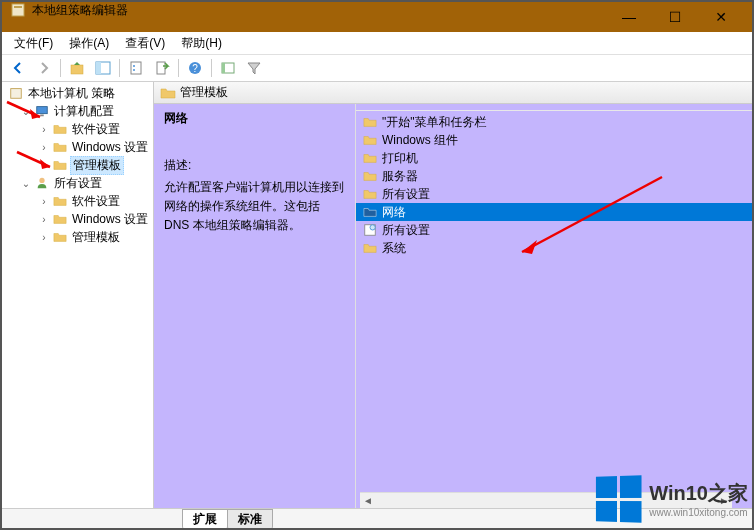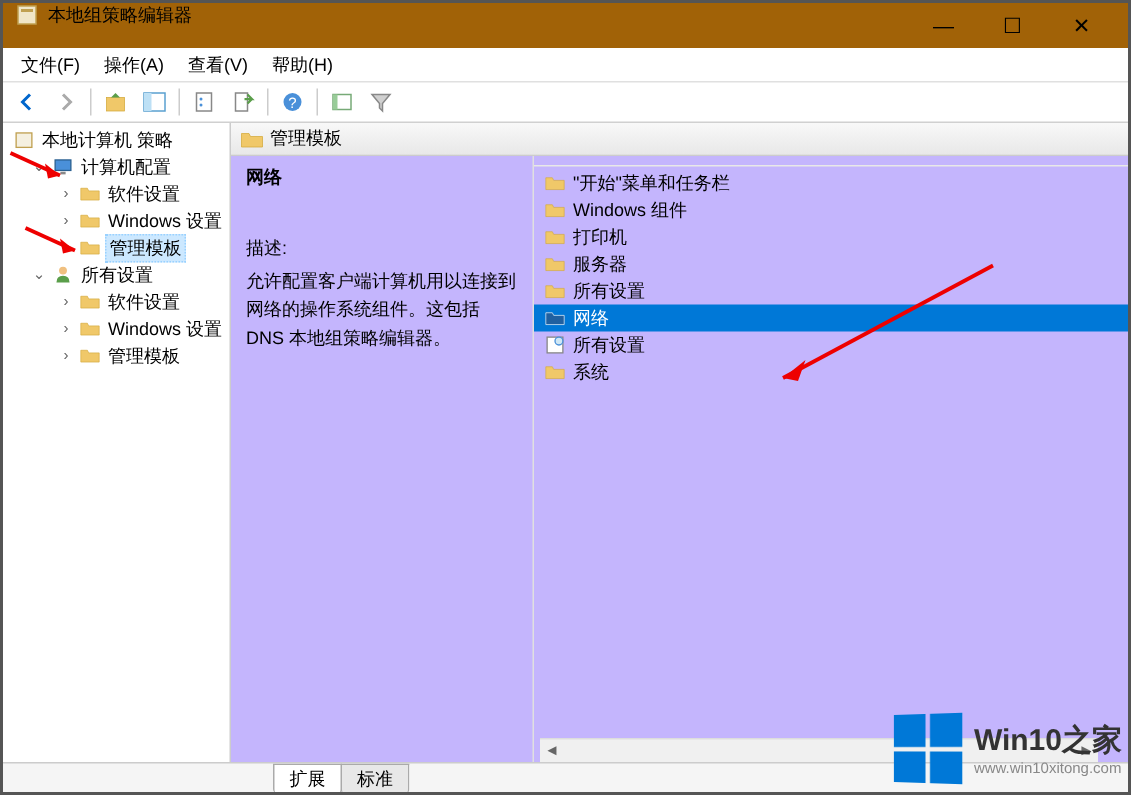--- a/index.html
+++ b/index.html
@@ -43,21 +43,21 @@
     .list-header { font-size: 12px; padding: 2px 8px; color: #333; }
     .list-divider { height: 1px; background: #e8e8e8; margin: 2px 0; }
     .list-item { display: flex; align-items: center; height: 18px; padding: 0 6px; }
     .list-item .item-icon { width: 16px; height: 16px; margin-right: 4px; display: inline-flex; align-items: center; justify-content: center; }
     .list-item.selected { background: #0078d7; color: #fff; }
     
     .scroll-track { position: absolute; bottom: 0; left: 4px; right: 20px; height: 16px; background: #f0f0f0; border-top: 1px solid #ddd; display: flex; align-items: center; }
     .scroll-arrow { width: 16px; height: 14px; display: flex; align-items: center; justify-content: center; color: #666; font-size: 10px; }
     
     .tabs-row { height: 20px; display: flex; align-items: flex-end; padding-left: 180px; font-size: 12px; border-top: 1px solid #ccc; background: #f5f5f5; }
-    .tab { padding: 1px 10px; border: 1px solid #aaa; border-bottom: none; background: #fff; margin-right: -1px; border-radius: 0 0 3px 3px; transform: translateY(1px); }
+    .tab { padding: 1px 10px; border: 1px solid #aaa; border-bottom: none; background: #fff; margin-right: -1px; border-radius: 0 0 3px 3px; transform: translateY(1px); font-weight: bold; }
     .tab.inactive { background: #e8e8e8; }
     
     .footer-line { height: 1px; background: #e0e0e0; }
     
     .watermark { position: absolute; bottom: 6px; right: 4px; display: flex; align-items: center; gap: 8px; }
     .watermark-text { text-align: left; }
     .watermark-title { font-size: 20px; font-weight: bold; color: #333; }
     .watermark-url { font-size: 10px; color: #888; }
     .win-logo { display: grid; grid-template: 1fr 1fr / 1fr 1fr; gap: 3px; width: 46px; height: 46px; transform: perspective(100px) rotateY(-8deg); }
     .win-logo div { background: #0078d7; }

